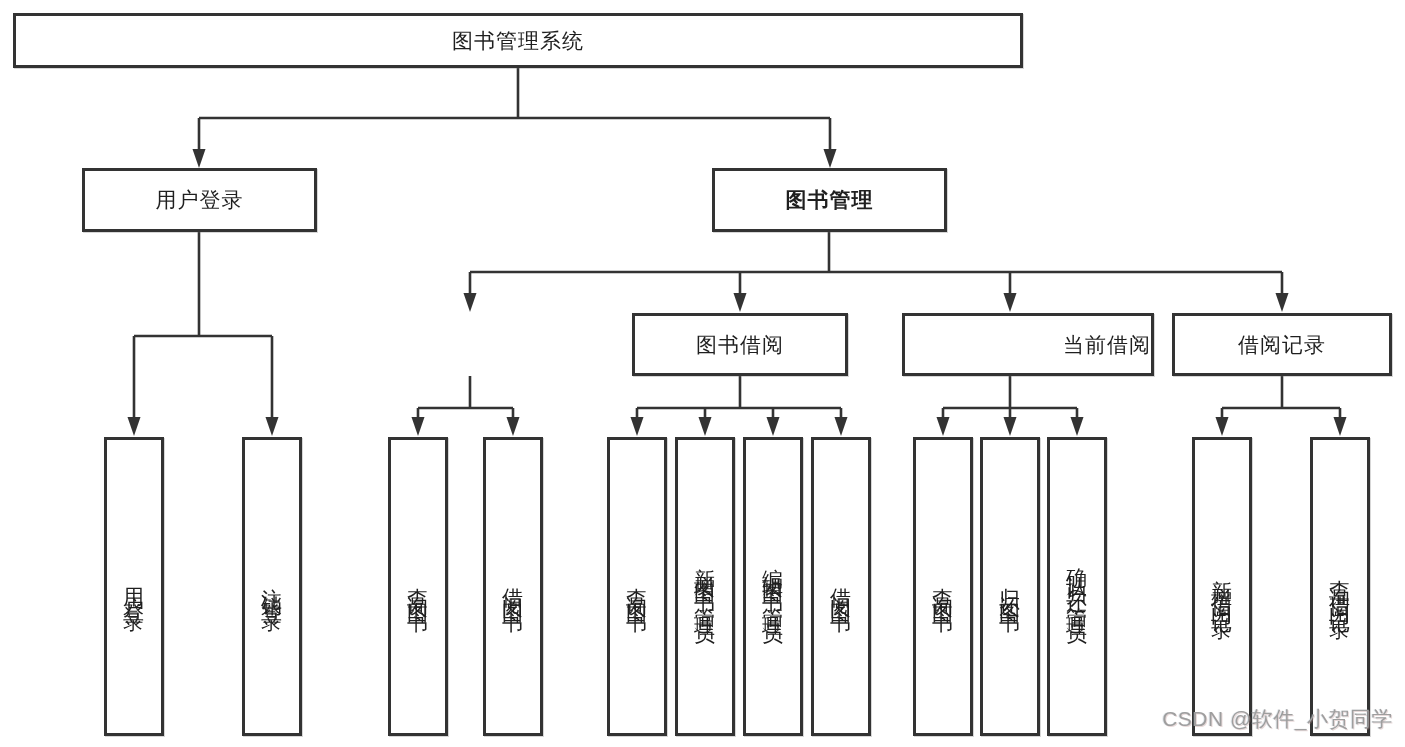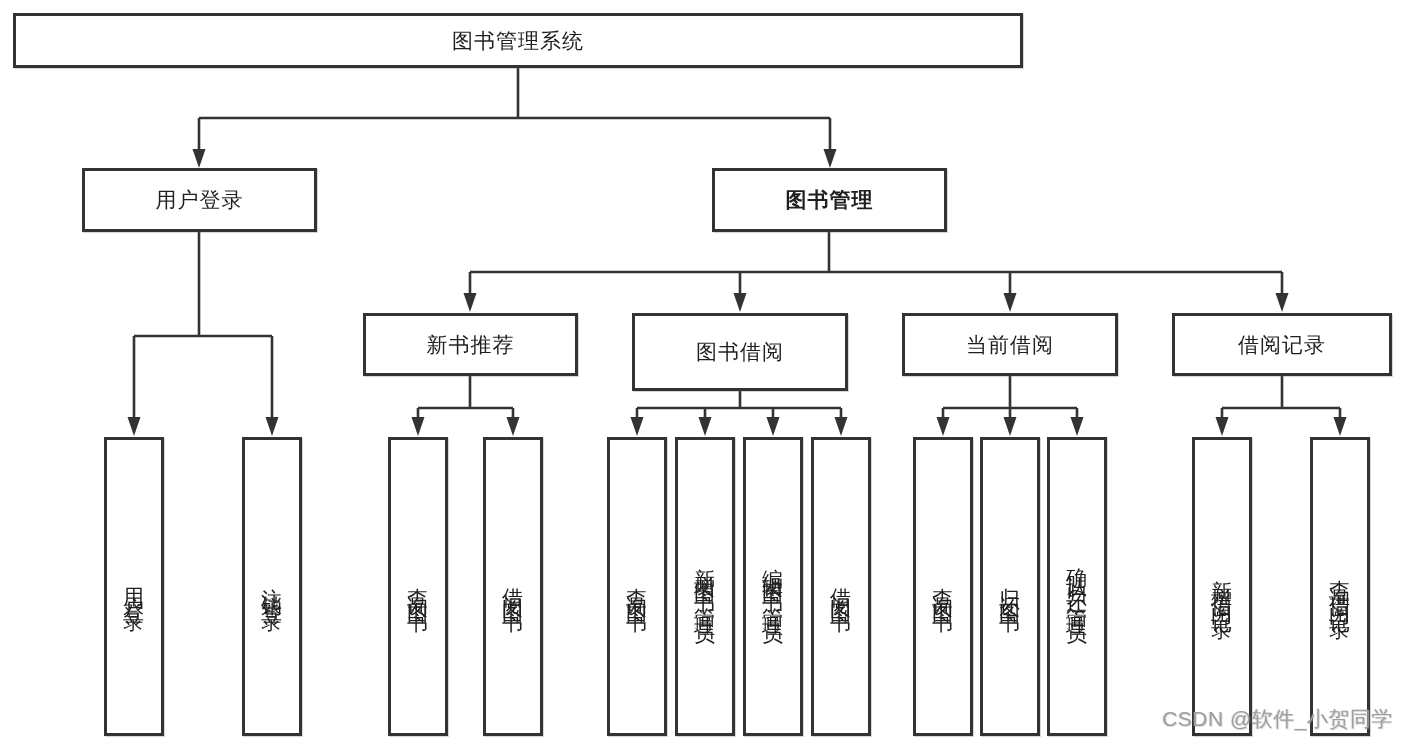--- a/index.html
+++ b/index.html
@@ -132,27 +132,24 @@
     <span class="hlabel">图书管理系统</span>
   </div>
 
   <div class="node hbox" style="left:82px; top:168px; width:235px; height:64px;">
     <span class="hlabel">用户登录</span>
   </div>
   <div class="node hbox" style="left:712px; top:168px; width:235px; height:64px;font-weight:bold;">
     <span class="hlabel">图书管理</span>
   </div>
 
-  <div class="node hbox" style="left:363px; top:313px; width:215px; height:63px;">
-    <span class="hlabel">新书推荐</span>
-  </div>
-  <div class="node hbox" style="left:632px; top:313px; width:216px; height:78px;">
+  <div class="node hbox" style="left:632px; top:313px; width:216px; height:63px;">
     <span class="hlabel">图书借阅</span>
   </div>
-  <div class="node hbox" style="left:902px; top:313px; width:216px; height:63px;">
+  <div class="node hbox" style="left:902px; top:313px; width:252px; height:63px;justify-content:flex-end;">
     <span class="hlabel">当前借阅</span>
   </div>
   <div class="node hbox" style="left:1172px; top:313px; width:220px; height:63px;">
     <span class="hlabel">借阅记录</span>
   </div>
 
   <div class="node vbox" style="left:104px;">
     <span class="vlabel">用户登录</span>
   </div>
   <div class="node vbox" style="left:242px;">

